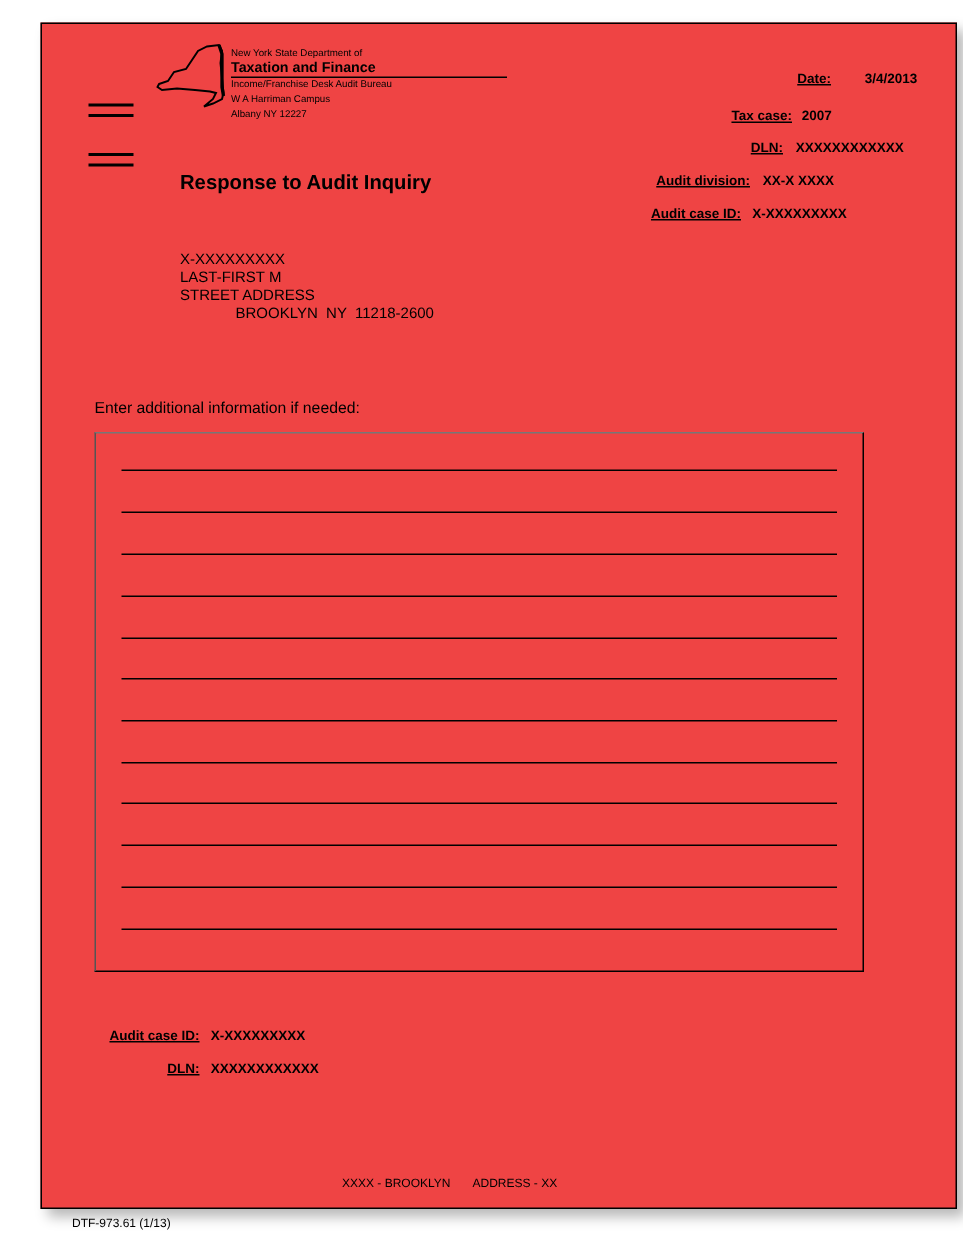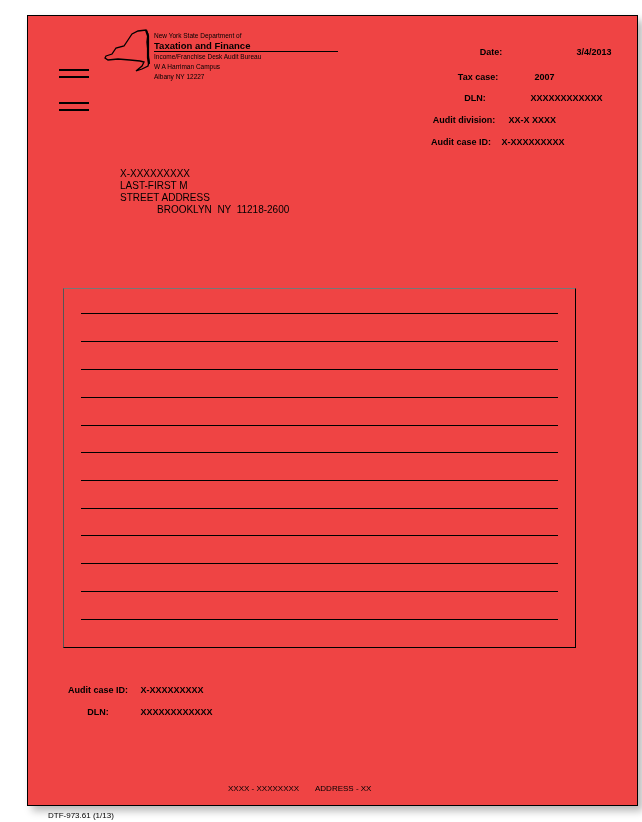--- a/index.html
+++ b/index.html
@@ -10,21 +10,21 @@
     box-shadow: 5px 5px 8px rgba(0,0,0,0.28);
   }
   .abs { position: absolute; white-space: nowrap; }
   .dash { position: absolute; height: 1.5px; background: #000; width: 30px; left: 31px; }
   .logo { position: absolute; left: 74px; top: 12px; width: 52px; height: 44px; }
   .agency-small { font-size: 6.5px; line-height: 8px; }
   .agency-title { font-size: 9.5px; font-weight: bold; line-height: 10px; }
   .agency-rule { position: absolute; left: 126px; top: 35px; width: 184px; height: 1px; background: #000; }
   .title { font-size: 13.5px; font-weight: bold; }
   .kv { font-size: 9px; font-weight: bold; }
-  .kv .lbl { display: inline-block; text-align: center; }
+  .kv .lbl { display: inline-block; text-align: right; text-decoration: underline; }
   .addr { font-size: 10px; line-height: 12px; }
   .prompt { font-size: 10.5px; }
   .box { position: absolute; left: 35px; top: 272px; width: 513px; height: 360px; border: 1.2px solid #000; border-top-color: #777; border-left-color: #555; box-sizing: border-box; }
   .line { position: absolute; left: 17px; width: 477px; height: 1.3px; background: #000; }
   .footer { font-size: 8px; }
 </style>
 </head>
 <body>
 
 <div class="page">
@@ -39,20 +39,21 @@
     <path d="M44 2 L46 8 L46 30 L47 36" fill="none" stroke="#000" stroke-width="2.2"></path>
   </svg>
 
   <div class="abs agency-small" style="left:126px; top:16px;">New York State Department of</div>
   <div class="abs agency-title" style="left:126px; top:25px;">Taxation and Finance</div>
   <div class="agency-rule"></div>
   <div class="abs agency-small" style="left:126px; top:37px;">Income/Franchise Desk Audit Bureau</div>
   <div class="abs agency-small" style="left:126px; top:47px;">W A Harriman Campus</div>
   <div class="abs agency-small" style="left:126px; top:57px;">Albany NY 12227</div>
 
+  <div class="abs title" style="left:92px; top:98px;">Response to Audit Inquiry</div>
 
   <div class="abs kv" style="left:400px; top:31px; width:200px;">
     <span class="lbl" style="width:126px;">Date:</span>
     <span style="margin-left:20px;">3/4/2013</span>
   </div>
   <div class="abs kv" style="left:400px; top:56px; width:200px;">
     <span class="lbl" style="width:100px;">Tax case:</span>
     <span style="margin-left:4px;">2007</span>
   </div>
   <div class="abs kv" style="left:400px; top:77px; width:200px;">
@@ -68,20 +69,21 @@
     <span style="margin-left:5px;">X-XXXXXXXXX</span>
   </div>
 
   <div class="abs addr" style="left:92px; top:152px;">
     <div>X-XXXXXXXXX</div>
     <div>LAST-FIRST M</div>
     <div>STREET ADDRESS</div>
     <div style="white-space:pre;padding-left:37px;">BROOKLYN  NY  11218-2600</div>
   </div>
 
+  <div class="abs prompt" style="left:35px; top:250px;">Enter additional information if needed:</div>
 
   <div class="box">
     <div class="line" style="top:24px;"></div>
     <div class="line" style="top:52px;"></div>
     <div class="line" style="top:80px;"></div>
     <div class="line" style="top:108px;"></div>
     <div class="line" style="top:136px;"></div>
     <div class="line" style="top:163px;"></div>
     <div class="line" style="top:191px;"></div>
     <div class="line" style="top:219px;"></div>
@@ -94,15 +96,15 @@
   <div class="abs kv" style="left:35px; top:669px;">
     <span class="lbl" style="width:70px;">Audit case ID:</span>
     <span style="margin-left:5px;">X-XXXXXXXXX</span>
   </div>
   <div class="abs kv" style="left:35px; top:691px;">
     <span class="lbl" style="width:70px;">DLN:</span>
     <span style="margin-left:5px;">XXXXXXXXXXXX</span>
   </div>
 
   <div class="abs footer" style="left:20px; top:768px;margin-top:27px;">DTF-973.61 (1/13)</div>
-  <div class="abs footer" style="left:200px; top:768px;">XXXX - XXXXXXXX</div>
+  <div class="abs footer" style="left:200px; top:768px;">XXXX - BROOKLYN</div>
   <div class="abs footer" style="left:287px; top:768px;">ADDRESS - XX</div>
 </div>
 
 </body></html>

